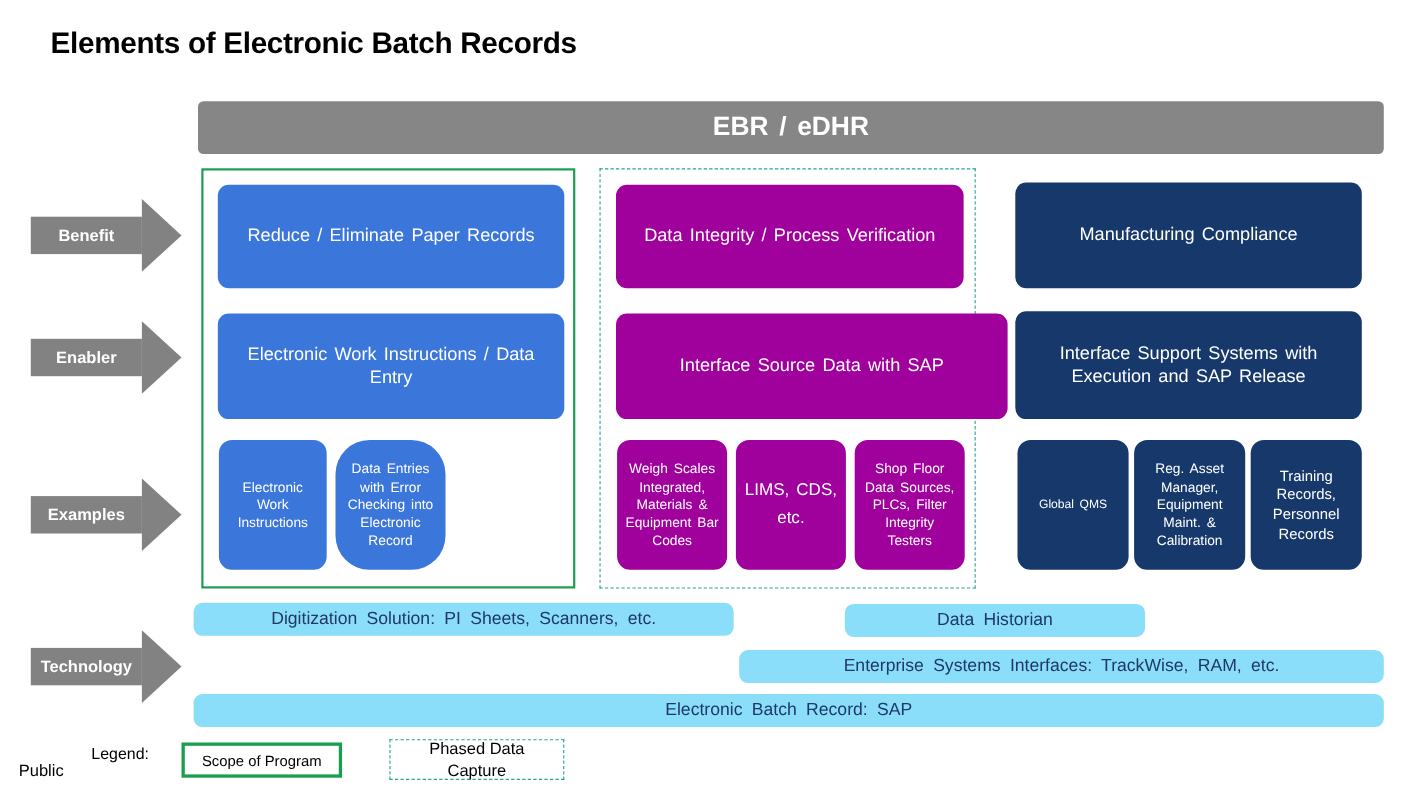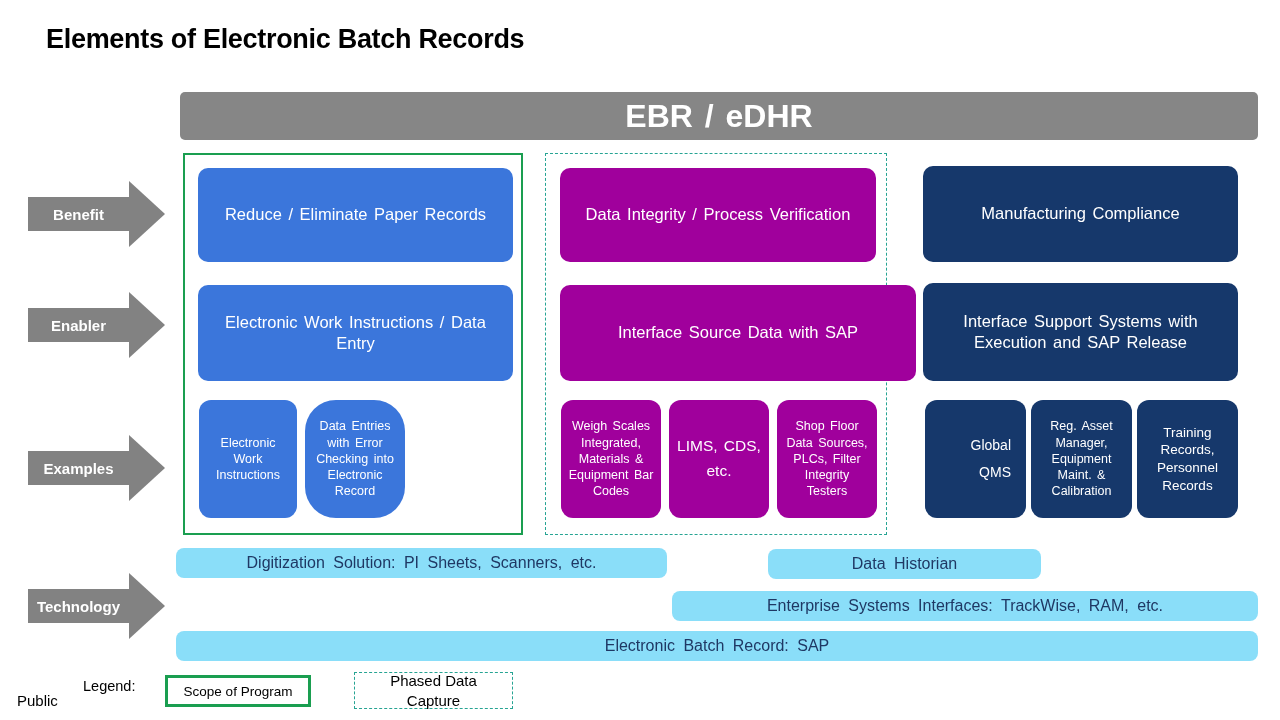--- a/index.html
+++ b/index.html
@@ -8,21 +8,21 @@
     font-family:"Liberation Sans",sans-serif;overflow:hidden;
   }
   .abs{position:absolute;box-sizing:border-box;}
 
   
   .title{left:46px;top:24px;font-size:27px;font-weight:bold;color:#000;letter-spacing:-0.3px;}
 
   
   .banner{
     left:180px;top:92px;width:1078px;height:48px;background:#868686;border-radius:5px;
-    color:#fff;font-size:32px;font-weight:bold;display:flex;align-items:center;justify-content:center;
+    color:#fff;font-size:24px;font-weight:bold;display:flex;align-items:center;justify-content:center;
     word-spacing:3px;
   }
 
   
   .scope-solid{left:183px;top:153px;width:340px;height:382px;border:2px solid #1A9E50;}
   .scope-dashed{left:545px;top:153px;width:342px;height:382px;border:1px dashed #27A493;}
 
   
   .box{
     border-radius:10px;color:#fff;display:flex;align-items:center;justify-content:center;
@@ -43,21 +43,21 @@
   .e3{left:923px;top:283px;width:315px;height:98px;}
 
   
   .example{border-radius:12px;font-size:12.5px;padding:2px 6px;}
   .c1e0{left:199px;top:400px;width:98px;height:118px;}
   .c1e1{left:305px;top:400px;width:100px;height:118px;border-radius:31px;}
   .c1e2{left:412px;top:400px;width:100px;height:118px;}
   .c2e0{left:561px;top:400px;width:100px;height:118px;}
   .c2e1{left:669px;top:400px;width:100px;height:118px;font-size:15.5px;line-height:1.6;}
   .c2e2{left:777px;top:400px;width:100px;height:118px;}
-  .c3e0{left:925px;top:400px;width:101px;height:118px;font-size:14px;line-height:1.9;padding:0 15px;text-align:right;}
+  .c3e0{left:925px;top:400px;width:101px;height:118px;font-size:11px;line-height:1.9;padding:0 15px;text-align:right;}
   .c3e1{left:1031px;top:400px;width:101px;height:118px;}
   .c3e2{left:1137px;top:400px;width:101px;height:118px;font-size:13.5px;}
 
   
   .arrow-body{
     position:absolute;left:28px;width:101px;height:34px;background:#828282;color:#fff;
     font-weight:bold;font-size:15px;display:flex;align-items:center;justify-content:center;
   }
   .arrow-head{
     position:absolute;left:129px;width:0;height:0;

